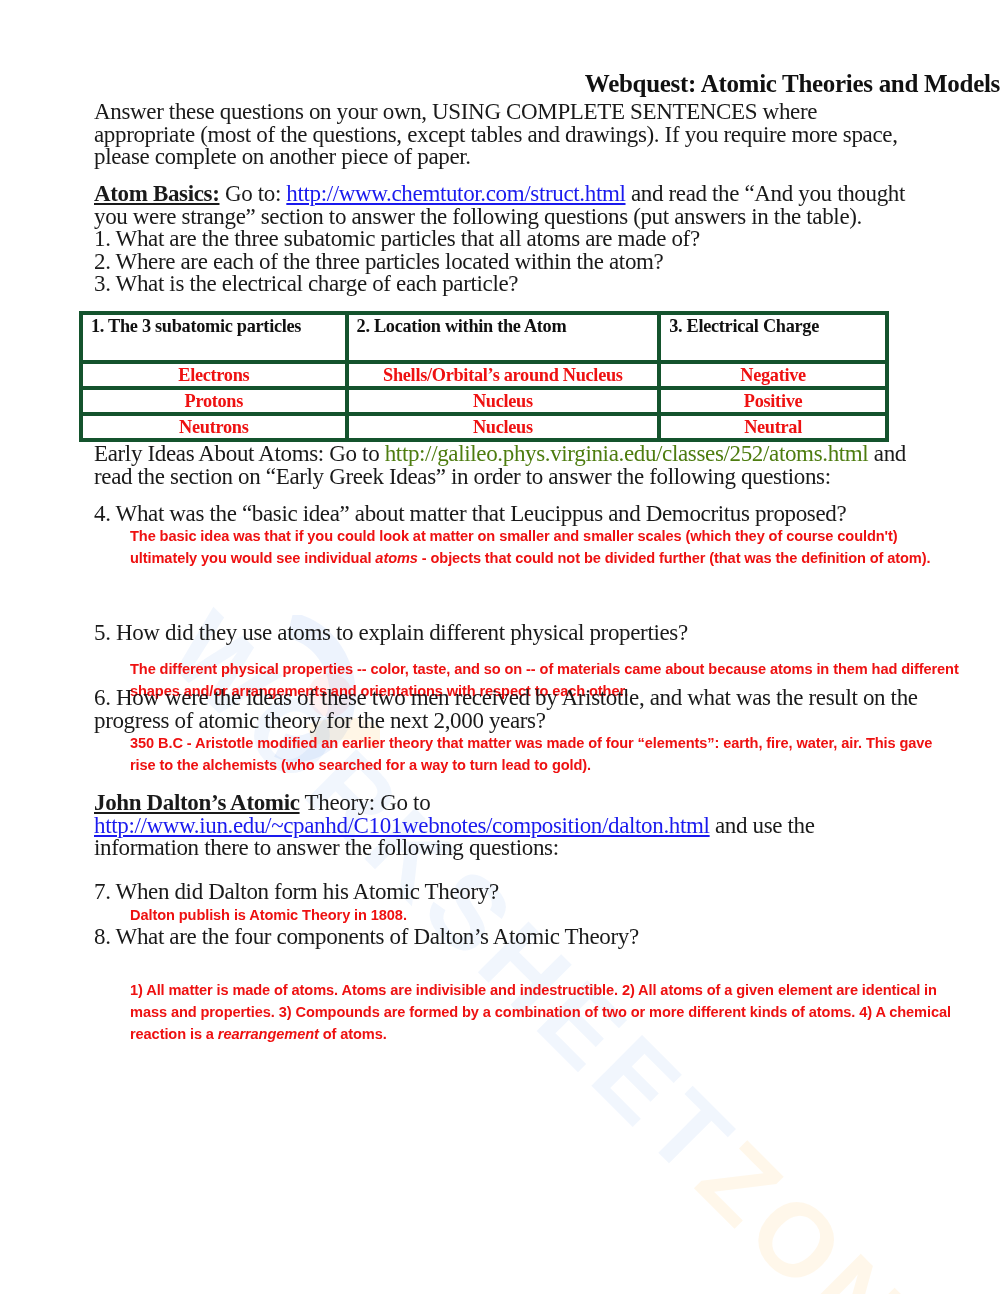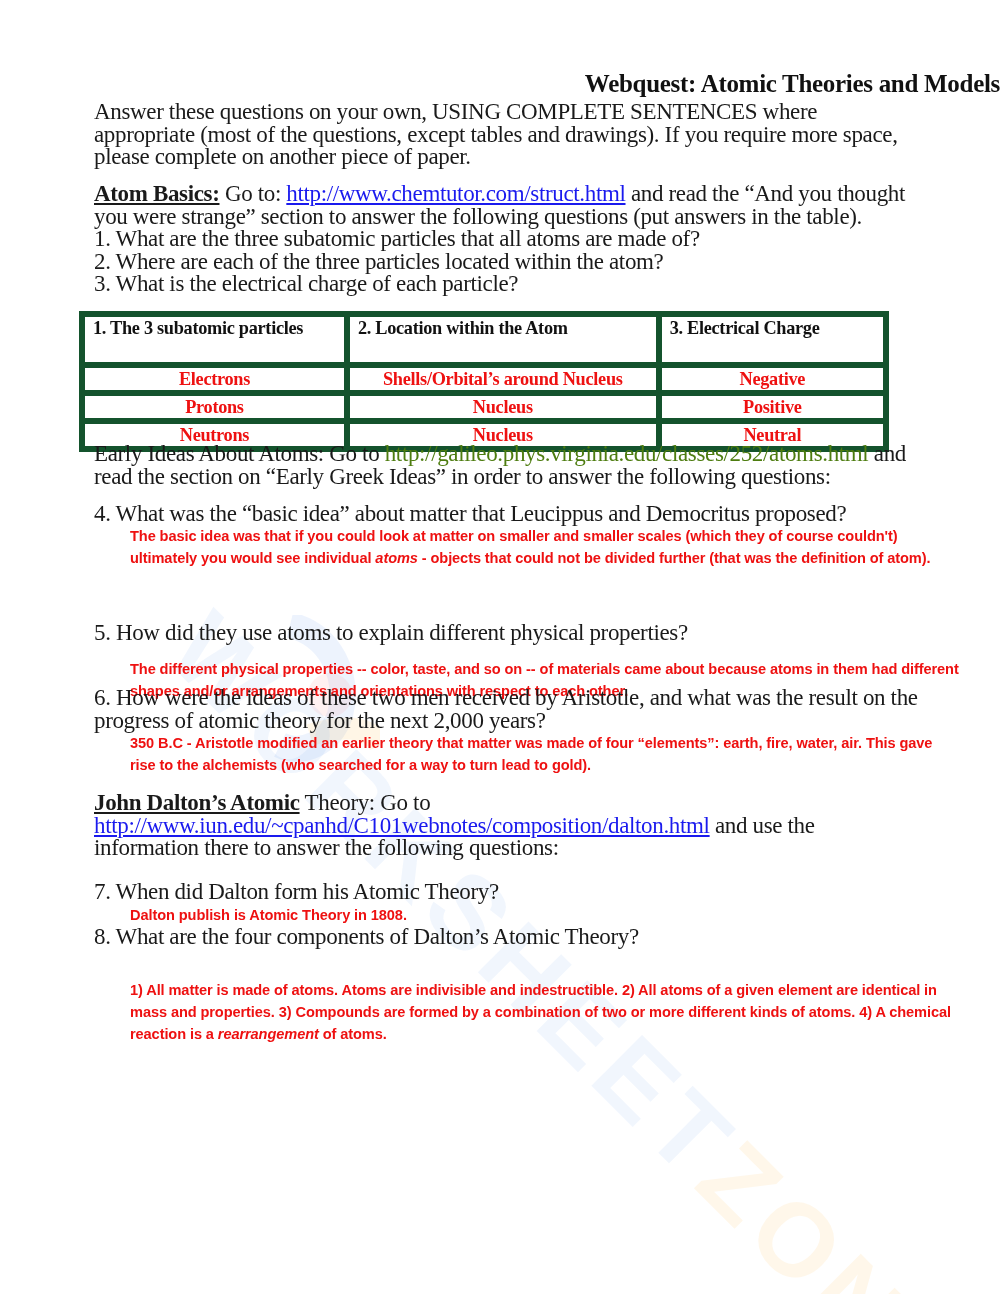--- a/index.html
+++ b/index.html
@@ -21,29 +21,29 @@
     line-height: 22px; color: #ee1111; letter-spacing: -0.1px; margin-left: 36px;
   }
   .link-blue { color: #1a1aee; text-decoration: underline; }
   .link-purple { color: #4d7c0f; }
   .ul-bold { font-weight: bold; text-decoration: underline; }
   table.particles {
     position: absolute; left: 79px; top: 311px; width: 810px;
     border-collapse: collapse; font-family: "Liberation Serif", serif;
   }
   table.particles td, table.particles th {
-    border: 6px solid #14532d; padding: 0 8px; font-size: 18.3px; letter-spacing: -0.3px;
+    border: 4px solid #14532d; padding: 0 8px; font-size: 18.3px; letter-spacing: -0.3px;
   }
   table.particles th {
     text-align: left; vertical-align: top; font-weight: bold; height: 44px; padding-top: 1px; color: #111;
   }
   table.particles td {
     text-align: center; color: #ee1111; font-weight: bold; height: 22px; line-height: 22px;
   }
-  table.particles tr.last td { border-top: 6px solid #be185d; }
+  table.particles tr.last td { border-top: 2px solid #be185d; }
   .watermark {
     position: absolute; left: 160px; top: 300px; width: 800px; height: 700px; pointer-events: none;
   }
   .wm-text {
     position: absolute; left: 70px; top: 290px;
     font-family: "Liberation Sans", sans-serif; font-weight: bold; font-size: 104px;
     transform: rotate(45deg); transform-origin: left top; letter-spacing: 8px; white-space: nowrap;
   }
   .wm-a { color: rgba(120,170,235,0.10); }
   .wm-b { color: rgba(255,190,80,0.12); }

